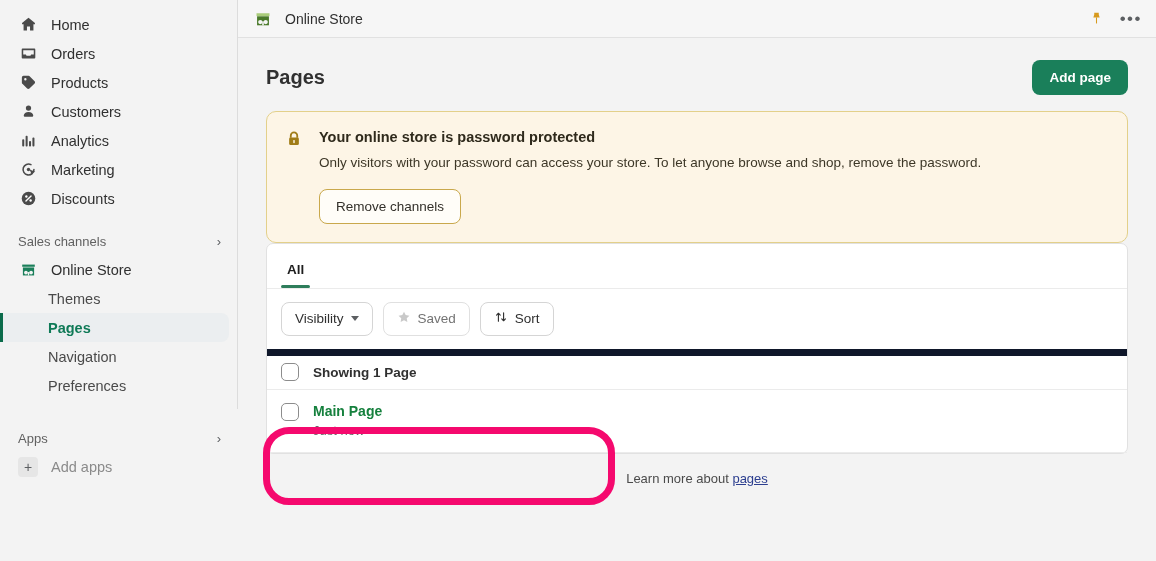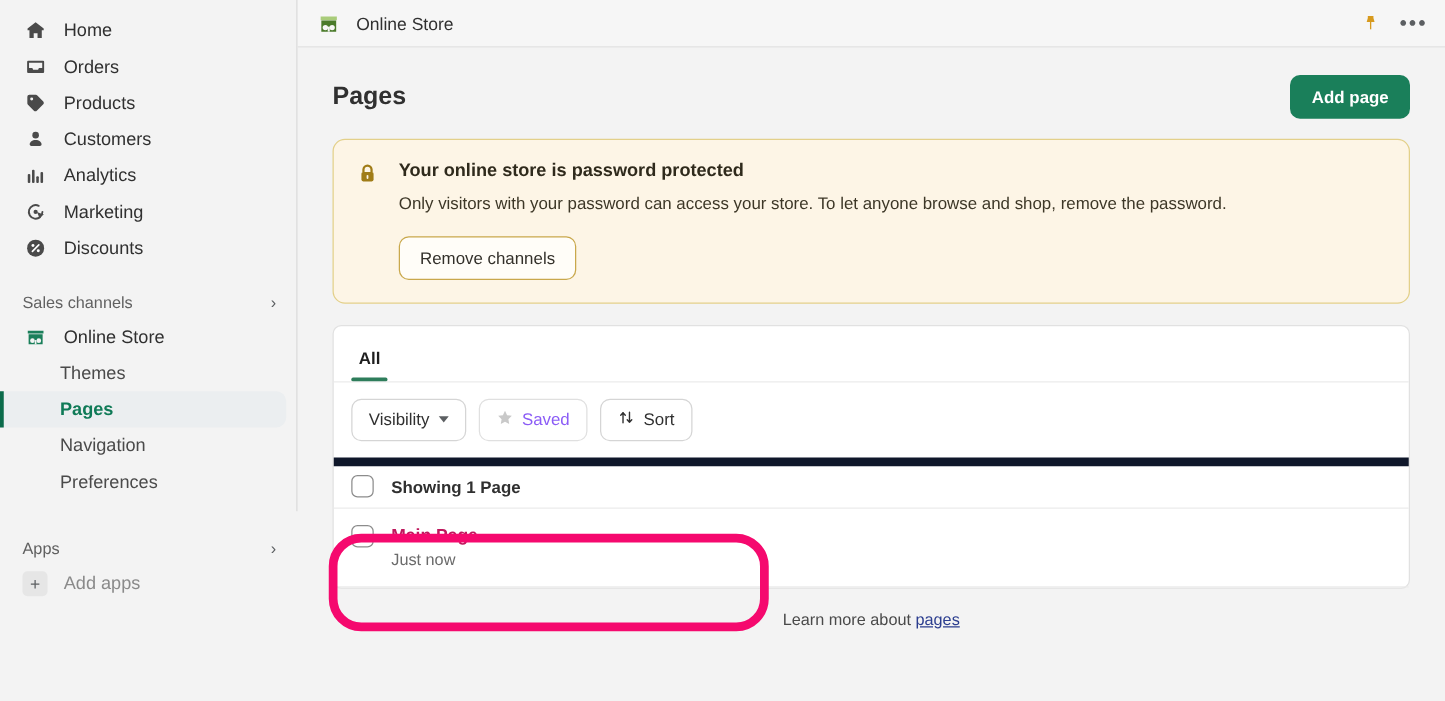--- a/index.html
+++ b/index.html
@@ -102,21 +102,21 @@
   .banner-title { font-size: 14.5px; font-weight: 700; color: #2f2a1c; margin-bottom: 8px; }
   .banner-body { font-size: 13.5px; color: #3d3727; line-height: 1.45; margin-bottom: 16px; }
   .btn-banner {
     background: #fffdf8; border: 1px solid #c9a84c; color: #33302a;
     font-size: 13.5px; padding: 9px 16px; border-radius: 8px;
     cursor: pointer; font-family: inherit;
   }
 
   
   .card {
-    margin-top: 17px; background: #fff;
+    background: #fff;
     border: 1px solid #e1e1e1; border-radius: 7px;
   }
   .tabs { display: flex; padding: 0 8px; height: 45px; align-items: flex-end; }
   .tab {
     font-size: 13.5px; color: #303030; padding: 0 12px 11px 12px;
     position: relative; cursor: pointer;
   }
   .tab.active { color: #1e1e1e; font-weight: 600; }
   .tab.active::after {
     content: ""; position: absolute; left: 6px; right: 6px; bottom: 0;
@@ -134,40 +134,40 @@
     border: none; outline: none; flex: 1; font-size: 13.5px;
     color: #303030; font-family: inherit; background: transparent;
   }
   .search input::placeholder { color: #8c8c8c; }
   .tbtn {
     height: 34px; border: 1px solid #d5d5d5; border-radius: 8px;
     background: #fff; display: flex; align-items: center; gap: 7px;
     padding: 0 13px; font-size: 13.5px; color: #303030;
     cursor: pointer; font-family: inherit; white-space: nowrap;
   }
-  .tbtn.disabled { color: #8b5cf6; border-color: #e0e0e0; cursor: default; }
+  .tbtn.disabled { color: #737373; border-color: #e0e0e0; cursor: default; }
   .caret { width: 0; height: 0; border-left: 4.5px solid transparent;
            border-right: 4.5px solid transparent; border-top: 5px solid #5c5f62; }
 
   .row-head {
     display: flex; align-items: center; height: 40px;
     padding: 0 14px; border-top: 7px solid #0f172a;
   }
   .row-item {
     display: flex; align-items: flex-start; padding: 13px 14px 14px 14px;
     border-top: 1px solid #ebebeb; border-bottom: 1px solid #ebebeb;
   }
   .cbx {
     width: 18px; height: 18px; border: 1.6px solid #8c8c8c;
     border-radius: 5px; background: #fff; flex: 0 0 18px;
     cursor: pointer; margin-right: 14px;
   }
   .row-head .cbx { margin-right: 14px; }
   .row-head-label { font-size: 13.5px; font-weight: 600; color: #303030; }
-  .row-title { font-size: 14px; font-weight: 600; color: #be185d; margin-bottom: 4px; }
+  .row-title { font-size: 14px; font-weight: 600; color: #15803d; margin-bottom: 4px; }
   .row-sub { font-size: 13px; color: #6b6b6b; }
 
   .footer {
     text-align: center; font-size: 13px; color: #4a4a4a;
     padding-top: 17px;
   }
   .footer a { color: #2c3e8f; text-decoration: underline; }
 
   
   .annot {

